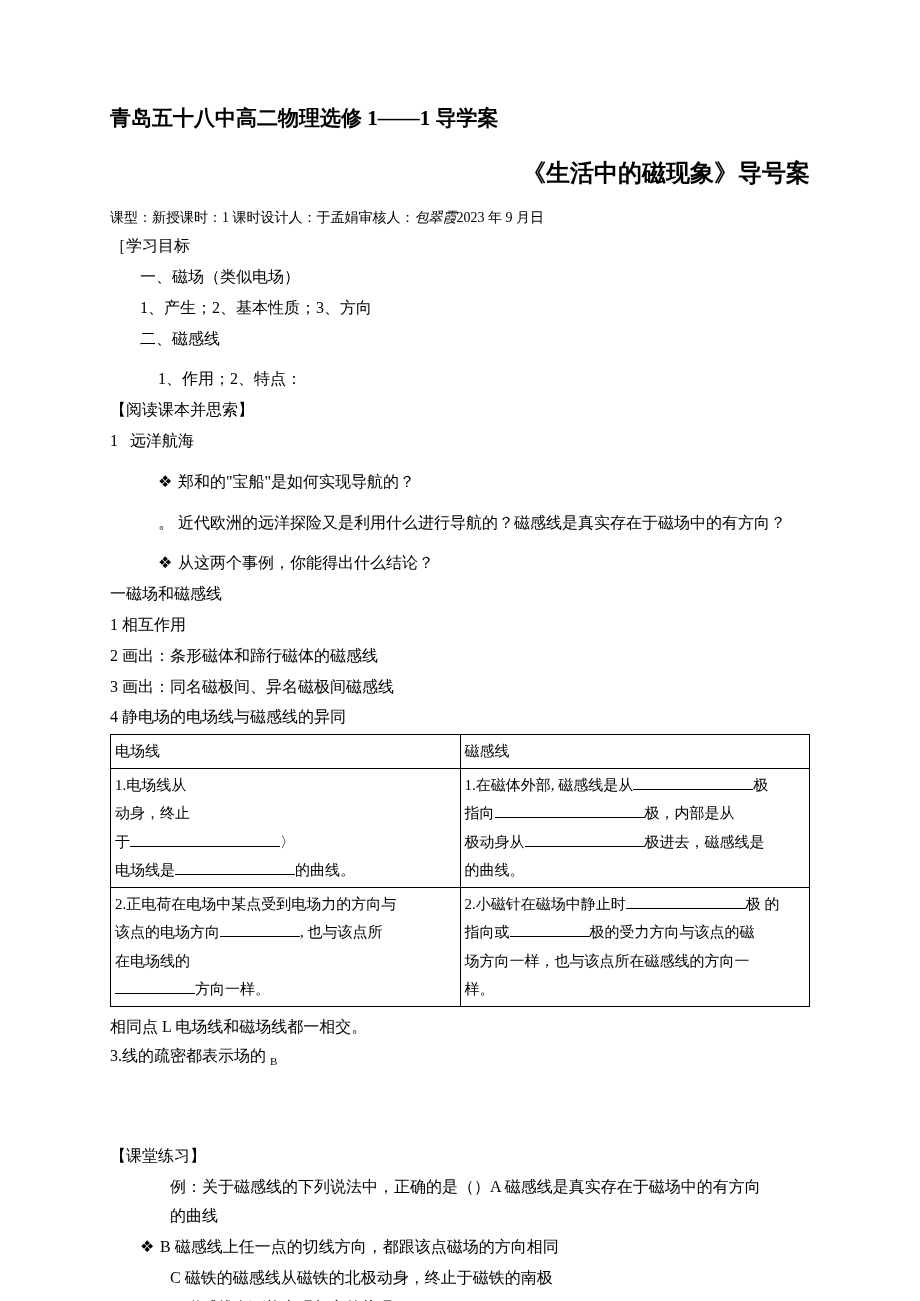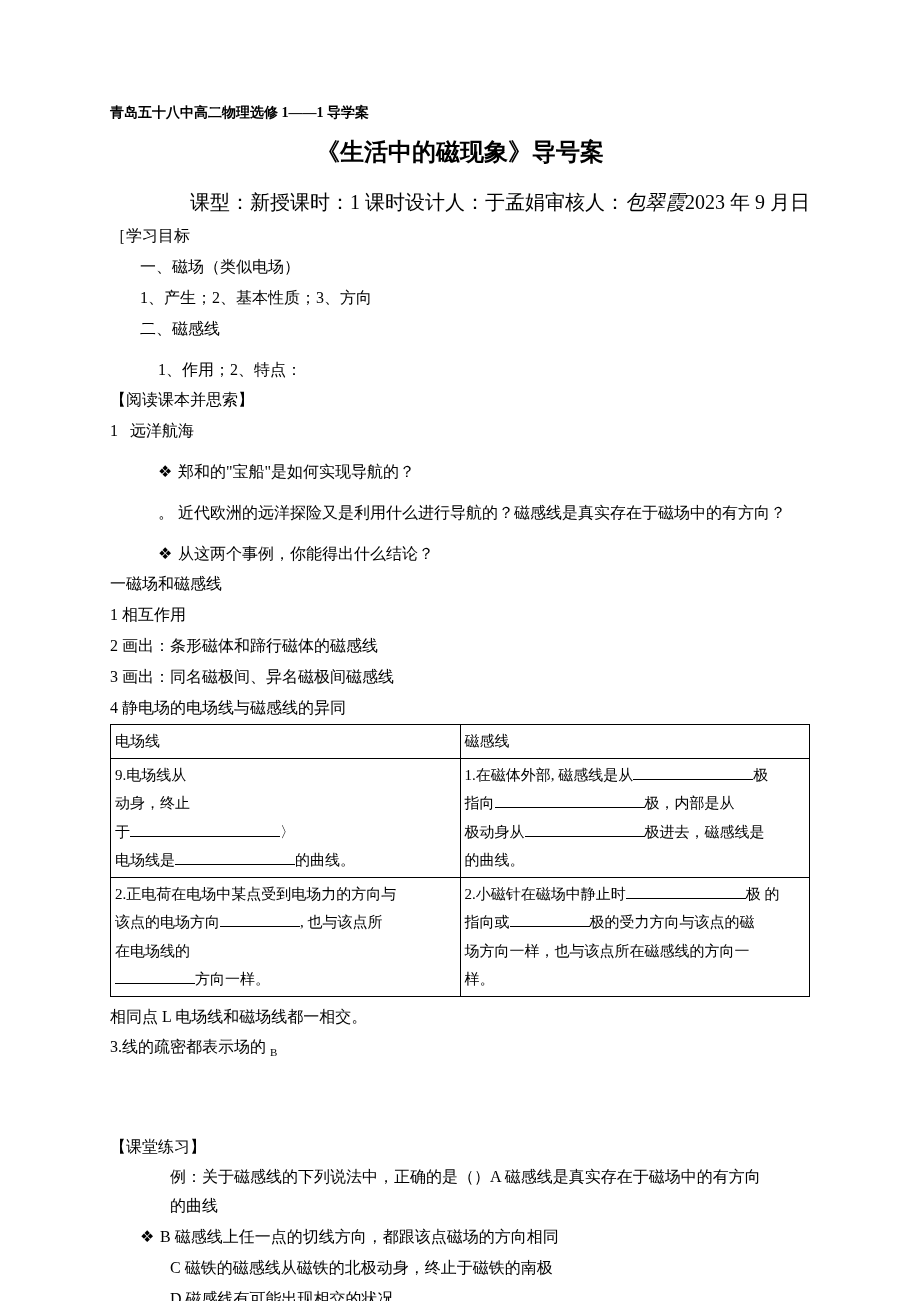--- a/index.html
+++ b/index.html
@@ -8,34 +8,33 @@
     line-height: 1.8;
     color: #000;
     background: #fff;
     width: 920px;
     margin: 0;
     padding: 100px 110px 60px 110px;
     box-sizing: border-box;
   }
   .header-line {
     font-weight: bold;
-    font-size: 14px;
+    font-size: 21px;
     margin-bottom: 4px;
   }
   .title {
-    text-align: center;
+    text-align: right;
     font-size: 24px;
     font-weight: bold;
     font-family: "KaiTi", "楷体", serif;
-    margin: 6px 0 10px 0;
+    margin: 14px 0 10px 0;
   }
   .meta-line {
-    font-size: 20px;
+    font-size: 14px;
     margin-bottom: 2px;
-    text-align: right;
   }
   .italic {
     font-style: italic;
     font-family: "KaiTi", "楷体", serif;
   }
   .section {
     margin: 2px 0;
   }
   .indent1 { padding-left: 30px; }
   .indent2 { padding-left: 48px; margin-top: 12px; }
@@ -121,21 +120,21 @@
 <div class="section">4 静电场的电场线与磁感线的异同</div>
 
 <table>
   <tbody>
       <tr>
     <td>电场线</td>
     <td>磁感线</td>
   </tr>
   <tr>
     <td>
-      <span>9.电场线从</span><br>
+      <span>1.电场线从</span><br>
       <span>动身，终止</span><br>
       <span>于</span><span class="blank-long"></span>〉<br>
       <span>电场线是</span><span class="blank-med"></span><span>的曲线。</span>
     </td>
     <td>
       <span>1.在磁体外部, 磁感线是从</span><span class="blank-med"></span><span>极</span><br>
       <span>指向</span><span class="blank-long"></span><span>极，内部是从</span><br>
       <span>极动身从</span><span class="blank-med"></span><span>极进去，磁感线是</span><br>
       <span>的曲线。</span>
     </td>

